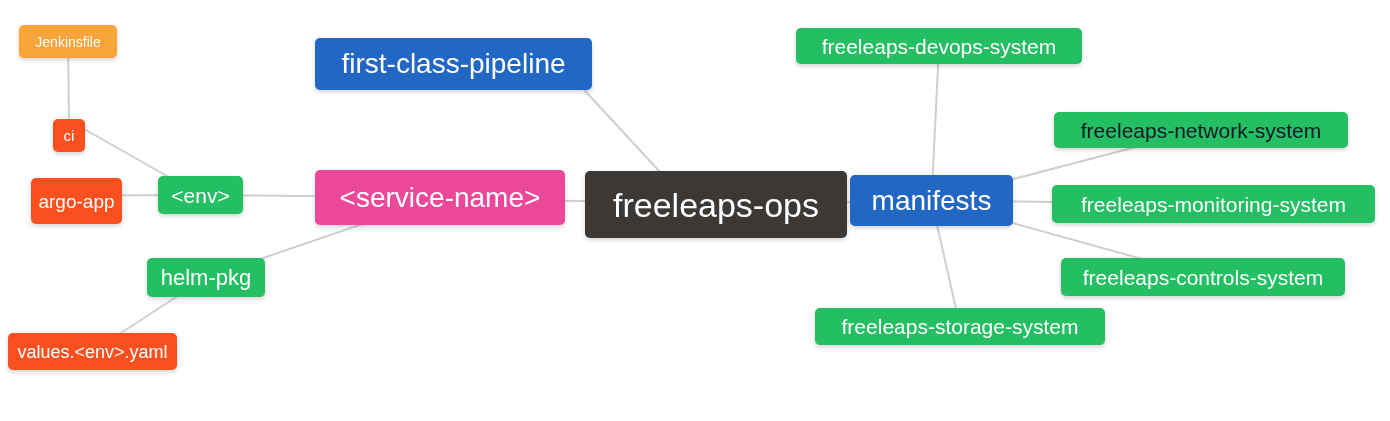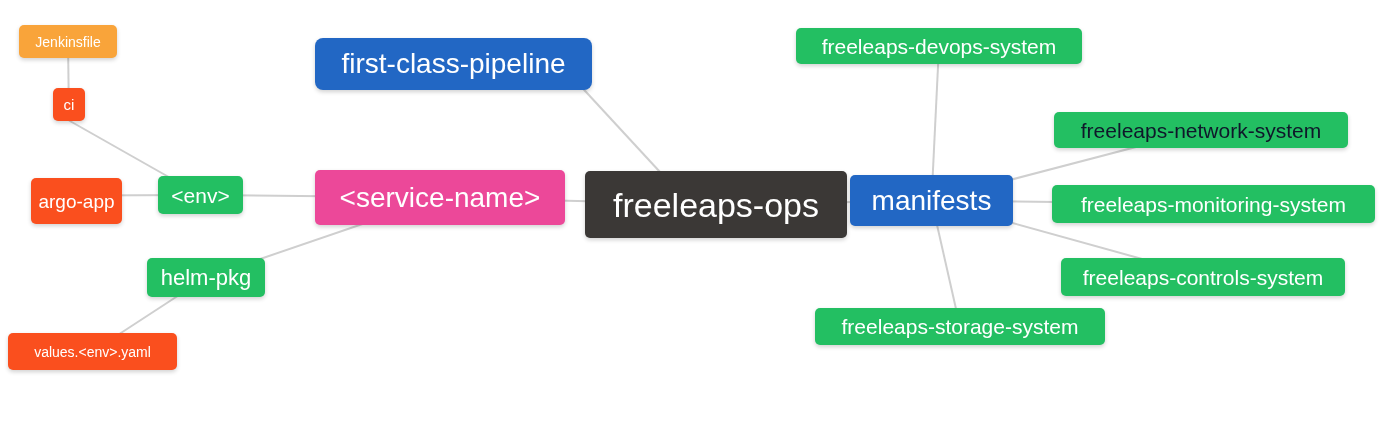--- a/index.html
+++ b/index.html
@@ -57,36 +57,36 @@
       <line x1="716" y1="204.5" x2="931.5" y2="200.5" stroke="#cfcfcf" stroke-width="2"></line>
       <line x1="931.5" y1="200.5" x2="939" y2="46" stroke="#cfcfcf" stroke-width="2"></line>
       <line x1="931.5" y1="200.5" x2="1201" y2="130" stroke="#cfcfcf" stroke-width="2"></line>
       <line x1="931.5" y1="200.5" x2="1213.5" y2="204" stroke="#cfcfcf" stroke-width="2"></line>
       <line x1="931.5" y1="200.5" x2="1207" y2="277" stroke="#cfcfcf" stroke-width="2"></line>
       <line x1="931.5" y1="200.5" x2="960" y2="326.5" stroke="#cfcfcf" stroke-width="2"></line>
     </svg>
 <div class="node" style="left: 19px; top: 25px; width: 98px; height: 33px; font-size: 14px; background: rgb(249, 164, 58); color: rgb(255, 255, 255);">
       <span>Jenkinsfile</span>
     </div>
-    <div class="node" style="left: 53px; top: 88px; width: 32px; height: 33px; font-size: 15px; background: rgb(250, 79, 30); color: rgb(255, 255, 255);">
+    <div class="node" style="left: 53px; top: 119px; width: 32px; height: 33px; font-size: 15px; background: rgb(250, 79, 30); color: rgb(255, 255, 255);">
       <span>ci</span>
     </div>
     <div class="node" style="left: 31px; top: 178px; width: 91px; height: 46px; font-size: 19px; background: rgb(250, 79, 30); color: rgb(255, 255, 255);">
       <span>argo-app</span>
     </div>
     <div class="node" style="left: 147px; top: 258px; width: 118px; height: 39px; font-size: 22px; background: rgb(35, 191, 98); color: rgb(255, 255, 255);">
       <span>helm-pkg</span>
     </div>
     <div class="node" style="left: 158px; top: 176px; width: 85px; height: 38px; font-size: 21px; background: rgb(35, 191, 98); color: rgb(255, 255, 255);">
       <span>&lt;env&gt;</span>
     </div>
-    <div class="node" style="left: 8px; top: 333px; width: 169px; height: 37px; font-size: 14px; background: rgb(250, 79, 30); color: rgb(255, 255, 255);">
+    <div class="node" style="left: 8px; top: 333px; width: 169px; height: 37px; font-size: 18px; background: rgb(250, 79, 30); color: rgb(255, 255, 255);">
       <span>values.&lt;env&gt;.yaml</span>
     </div>
-    <div class="node" style="left: 315px; top: 38px; width: 277px; height: 52px; font-size: 28px; background: rgb(34, 103, 196); color: rgb(255, 255, 255); border-radius: 8px;">
+    <div class="node" style="left: 315px; top: 38px; width: 277px; height: 52px; font-size: 28px; background: rgb(34, 103, 196); color: rgb(255, 255, 255);">
       <span>first-class-pipeline</span>
     </div>
     <div class="node" style="left: 315px; top: 170px; width: 250px; height: 55px; font-size: 28px; background: #ec4899; color: rgb(255, 255, 255);">
       <span>&lt;service-name&gt;</span>
     </div>
     <div class="node" style="left: 585px; top: 171px; width: 262px; height: 67px; font-size: 34px; background: rgb(59, 56, 54); color: rgb(255, 255, 255);">
       <span>freeleaps-ops</span>
     </div>
     <div class="node" style="left: 850px; top: 175px; width: 163px; height: 51px; font-size: 28px; background: rgb(34, 103, 196); color: rgb(255, 255, 255);">
       <span>manifests</span>

